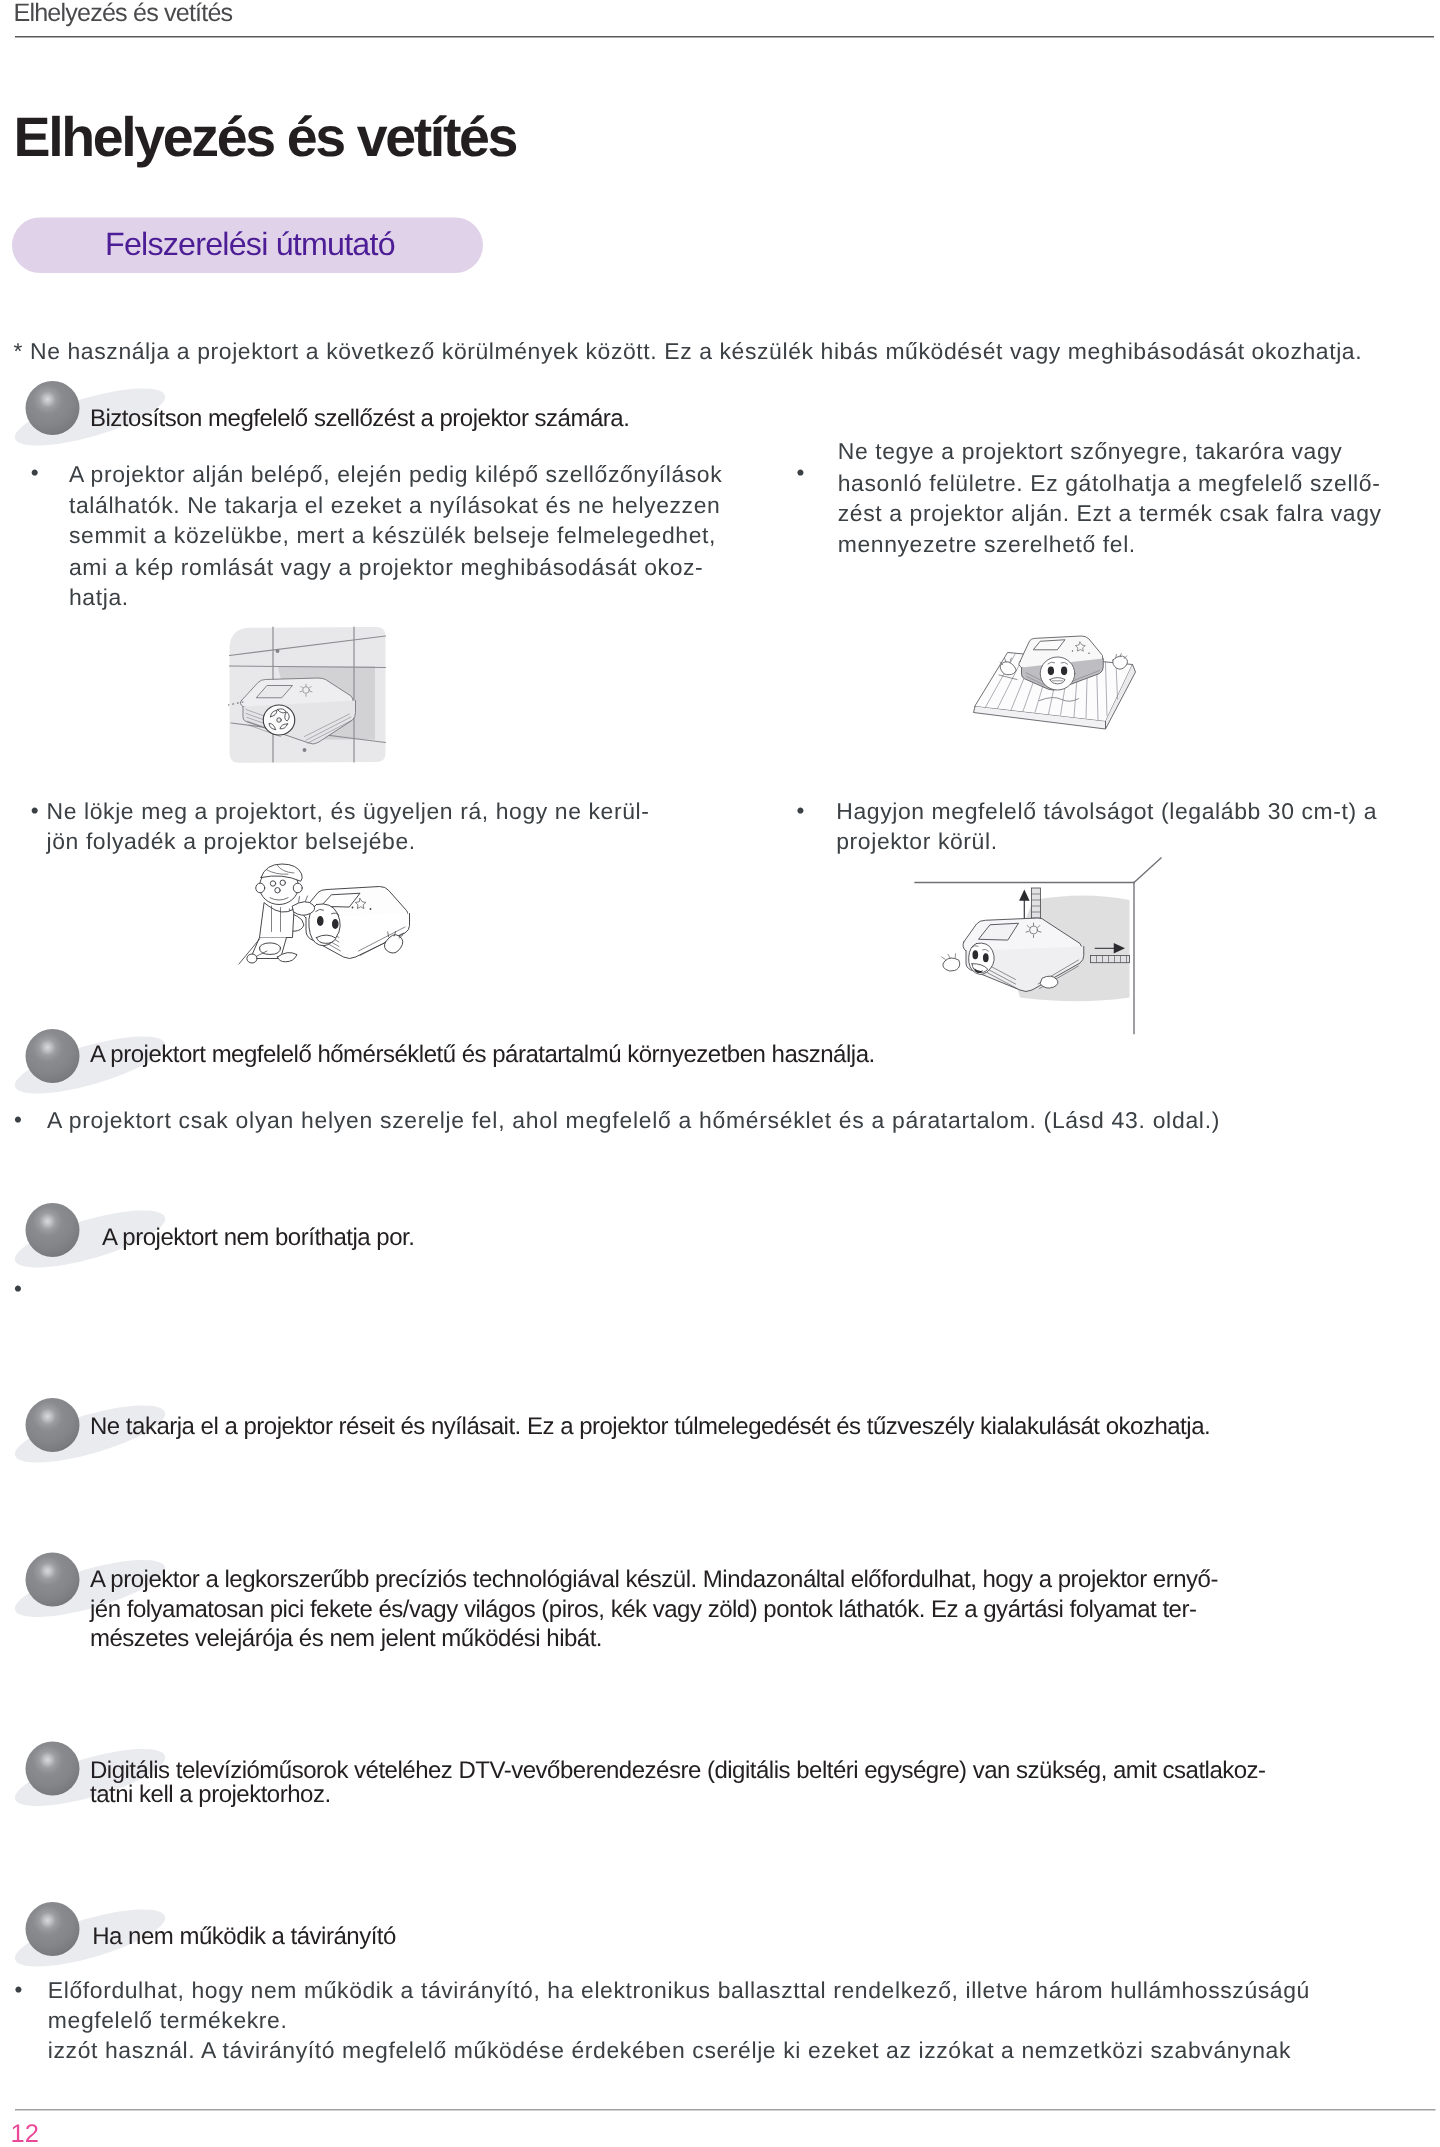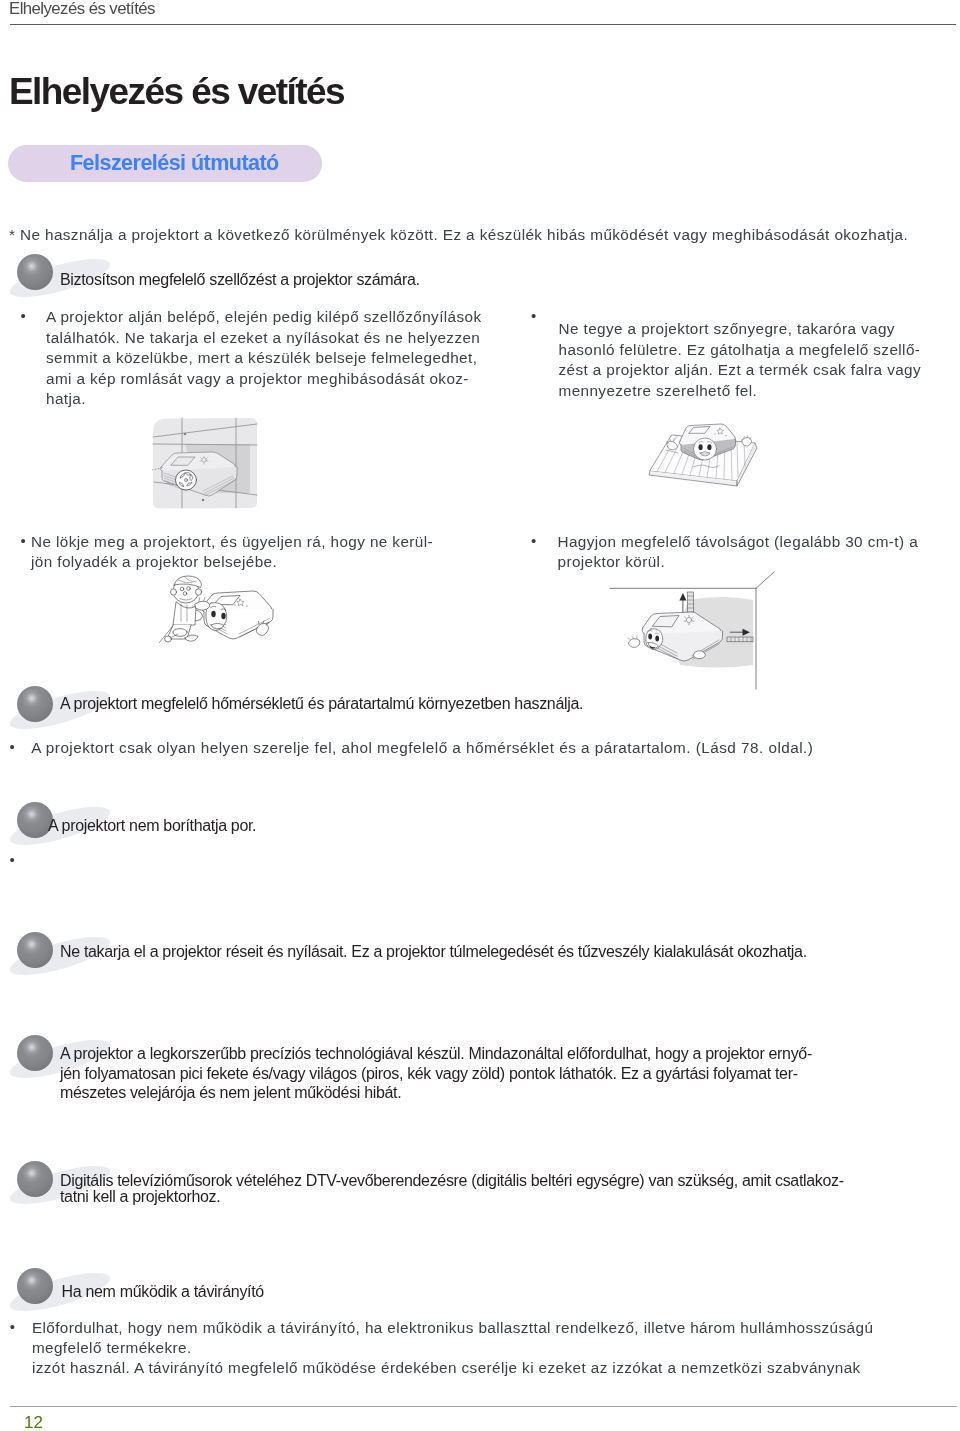--- a/index.html
+++ b/index.html
@@ -4,25 +4,25 @@
 <title>Elhelyezés és vetítés</title>
 <style>
   html,body{margin:0;padding:0;}
   body{width:960px;height:1431px;background:#ffffff;
        font-family:"Liberation Sans",sans-serif;color:#231f20;overflow:hidden;}
   .page{position:relative;width:788px;height:1431px;}
   .abs{position:absolute;white-space:pre;}
   .runhead{left:9px;top:-0.8px;font-size:16.8px;color:#4a4a4d;letter-spacing:-0.56px;}
   .rule-top{left:10px;top:24px;width:946px;height:1px;background:#5a5a5d;}
   .rule-bottom{left:10px;top:1406px;width:947px;height:1px;background:#a0a0a3;}
-  .pagenum{left:7px;top:1412.5px;font-size:17px;color:#4d7c0f;margin-left:17px;}
+  .pagenum{left:7px;top:1412.5px;font-size:17px;color:#ec4899;}
   h1.title{left:9px;top:75px;margin:0;font-size:37px;font-weight:bold;
            letter-spacing:-1.58px;color:#231f20;line-height:34px;}
   .pill{left:8px;top:144.5px;width:314px;height:37px;border-radius:18.5px;background:#e0d2e8;}
-  .pill-label{left:70px;top:151px;font-size:21.5px;color:#3b82f6;letter-spacing:-0.53px;font-weight:bold;}
+  .pill-label{left:70px;top:151px;font-size:21.5px;color:#4c1d95;letter-spacing:-0.53px;}
   .note{left:9px;top:200px;font-size:15.3px;color:#3b4044;letter-spacing:0.4px;margin-top:26px;}
   .sec-head{font-size:16px;font-weight:normal;color:#231f20;letter-spacing:-0.33px;}
   .body{font-size:15.3px;color:#3b4044;letter-spacing:0.4px;}
   .bullet{font-size:15px;color:#3b4044;}
   .ball{font-size:0;line-height:0;white-space:normal;}
   .ball svg{display:block;}
   .ill{font-size:0;line-height:0;white-space:normal;}
   .ill svg{display:block;}
 </style>
 </head>
@@ -57,42 +57,42 @@
         <ellipse cx="52" cy="28" rx="52" ry="13" fill="#eaebef" transform="rotate(-16 52 28)"></ellipse>
         <circle cx="27" cy="22" r="18" fill="url(#ballgrad)"></circle>
       </svg>
   </div>
   <div class="abs sec-head" style="left:60px;top:270.6px">Biztosítson megfelelő szellőzést a projektor számára.</div>
 
   <div class="abs bullet" style="left:20.5px;top:307.1px">•</div>
   <div class="abs body" style="left:46px;top:307.1px;line-height:20.5px"><div class="tl">A projektor alján belépő, elején pedig kilépő szellőzőnyílások</div><div class="tl">találhatók. Ne takarja el ezeket a nyílásokat és ne helyezzen</div><div class="tl">semmit a közelükbe, mert a készülék belseje felmelegedhet,</div><div class="tl">ami a kép romlását vagy a projektor meghibásodását okoz-</div><div class="tl">hatja.</div></div>
 
   <div class="abs bullet" style="left:531px;top:307.1px">•</div>
-  <div class="abs body" style="left:558.5px;top:319px;line-height:20.5px"><div class="tl">Ne tegye a projektort szőnyegre, takaróra vagy</div><div class="tl">hasonló felületre. Ez gátolhatja a megfelelő szellő-</div><div class="tl">zést a projektor alján. Ezt a termék csak falra vagy</div><div class="tl">mennyezetre szerelhető fel.</div></div>
+  <div class="abs body" style="left:558.5px;top:292px;line-height:20.5px"><div class="tl">Ne tegye a projektort szőnyegre, takaróra vagy</div><div class="tl">hasonló felületre. Ez gátolhatja a megfelelő szellő-</div><div class="tl">zést a projektor alján. Ezt a termék csak falra vagy</div><div class="tl">mennyezetre szerelhető fel.</div></div>
 
   <div class="abs bullet" style="left:20.5px;top:531.8px">•</div>
   <div class="abs body" style="left:31px;top:531.8px;line-height:20.5px"><div class="tl">Ne lökje meg a projektort, és ügyeljen rá, hogy ne kerül-</div><div class="tl">jön folyadék a projektor belsejébe.</div></div>
   <div class="abs bullet" style="left:531px;top:531.8px">•</div>
   <div class="abs body" style="left:557.5px;top:531.8px;line-height:20.5px"><div class="tl">Hagyjon megfelelő távolságot (legalább 30 cm-t) a</div><div class="tl">projektor körül.</div></div>
   <div class="abs ball" style="left:8px;top:681.5px">
     <svg width="112" height="50" viewBox="0 0 112 50">
         <ellipse cx="52" cy="28" rx="52" ry="13" fill="#eaebef" transform="rotate(-16 52 28)"></ellipse>
         <circle cx="27" cy="22" r="18" fill="url(#ballgrad)"></circle>
       </svg>
   </div>
   <div class="abs sec-head" style="left:60px;top:695px">A projektort megfelelő hőmérsékletű és páratartalmú környezetben használja.</div>
   <div class="abs bullet" style="left:9.4px;top:738px">•</div>
-  <div class="abs body" style="left:31.3px;top:738px;line-height:20.1px;letter-spacing:0.47px"><div class="tl">A projektort csak olyan helyen szerelje fel, ahol megfelelő a hőmérséklet és a páratartalom. (Lásd 78. oldal.)</div></div>
+  <div class="abs body" style="left:31.3px;top:738px;line-height:20.1px;letter-spacing:0.47px"><div class="tl">A projektort csak olyan helyen szerelje fel, ahol megfelelő a hőmérséklet és a páratartalom. (Lásd 43. oldal.)</div></div>
   <div class="abs ball" style="left:8px;top:798px">
     <svg width="112" height="50" viewBox="0 0 112 50">
         <ellipse cx="52" cy="28" rx="52" ry="13" fill="#eaebef" transform="rotate(-16 52 28)"></ellipse>
         <circle cx="27" cy="22" r="18" fill="url(#ballgrad)"></circle>
       </svg>
   </div>
-  <div class="abs sec-head" style="left:48px;top:817.2px">A projektort nem boríthatja por.</div>
+  <div class="abs sec-head" style="left:68px;top:817.2px">A projektort nem boríthatja por.</div>
   <div class="abs bullet" style="left:9.4px;top:850.5px">•</div>
   <div class="abs ball" style="left:8px;top:927.5px">
     <svg width="112" height="50" viewBox="0 0 112 50">
         <ellipse cx="52" cy="28" rx="52" ry="13" fill="#eaebef" transform="rotate(-16 52 28)"></ellipse>
         <circle cx="27" cy="22" r="18" fill="url(#ballgrad)"></circle>
       </svg>
   </div>
   <div class="abs sec-head" style="left:60px;top:941.6px;line-height:19.4px"><div class="tl">Ne takarja el a projektor réseit és nyílásait. Ez a projektor túlmelegedését és tűzveszély kialakulását okozhatja.</div></div>
   <div class="abs ball" style="left:8px;top:1030.5px">
     <svg width="112" height="50" viewBox="0 0 112 50">

